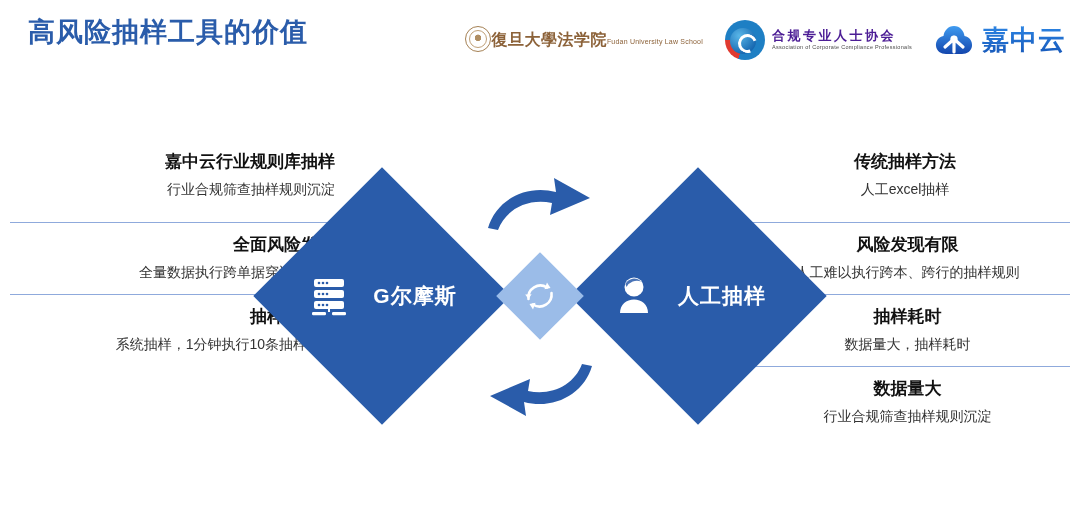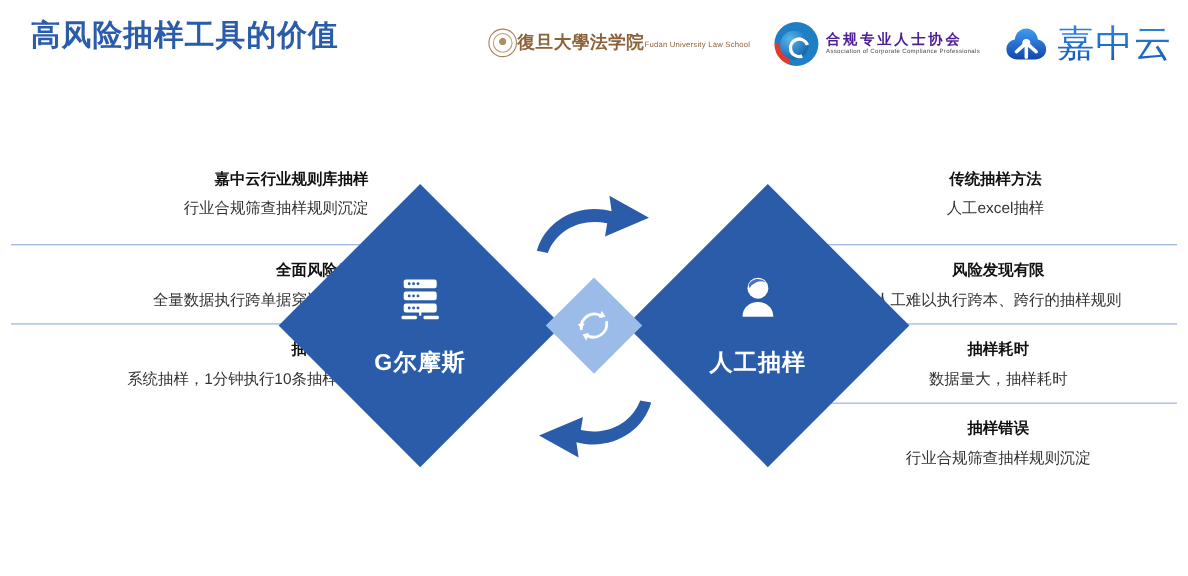--- a/index.html
+++ b/index.html
@@ -138,22 +138,22 @@
     align-items: center;
     gap: 8px;
   }
   .jzy-mark {
     width: 40px;
     height: 32px;
     position: relative;
     flex: none;
   }
   .jzy-cn {
-    font-size: 34px;
-    font-weight: normal;
+    font-size: 27px;
+    font-weight: bold;
     color: #1B6FD0;
     letter-spacing: 1px;
     white-space: nowrap;
     background: linear-gradient(180deg, #2f8ae8 0%, #1453b5 100%);
     -webkit-background-clip: text;
     background-clip: text;
     color: transparent;
   }
 
   
@@ -168,21 +168,21 @@
   .feature {
     height: 72px;
     box-sizing: border-box;
     padding-top: 2px;
   }
   .feature + .feature {
     border-top: 1.4px solid #8FAADC;
     padding-top: 12px;
   }
   .feature-title {
-    font-size: 14px;
+    font-size: 17px;
     font-weight: bold;
     color: #111111;
     line-height: 20px;
     white-space: nowrap;
   }
   .feature-desc {
     font-size: 14px;
     color: #333333;
     line-height: 22px;
     margin-top: 6px;
@@ -211,21 +211,21 @@
   }
   .diamond-left  { left: 4px; }
   .diamond-right { right: 4px; }
 
   .diamond-content {
     position: absolute;
     top: 37px;
     width: 182px;
     height: 182px;
     display: flex;
-    flex-direction: column;
+    flex-direction: row;
     align-items: center;
     justify-content: center;
     gap: 22px;
     pointer-events: none;
   }
   .diamond-content.left  { left: 4px; }
   .diamond-content.right { right: 13px; }
   .diamond-label {
     font-size: 21px;
     font-weight: bold;
@@ -332,21 +332,21 @@
     </div>
     <div class="feature">
       <div class="feature-title">风险发现有限</div>
       <div class="feature-desc">人工难以执行跨本、跨行的抽样规则</div>
     </div>
     <div class="feature">
       <div class="feature-title">抽样耗时</div>
       <div class="feature-desc">数据量大，抽样耗时</div>
     </div>
     <div class="feature">
-      <div class="feature-title">抽样错误</div>
+      <div class="feature-title">数据量大</div>
       <div class="feature-desc">行业合规筛查抽样规则沉淀</div>
     </div>
   </div>
 
   <div class="diagram">
 
     <div class="diamond diamond-left"></div>
     <div class="diamond diamond-right"></div>
 
     <div class="diamond-content left">

